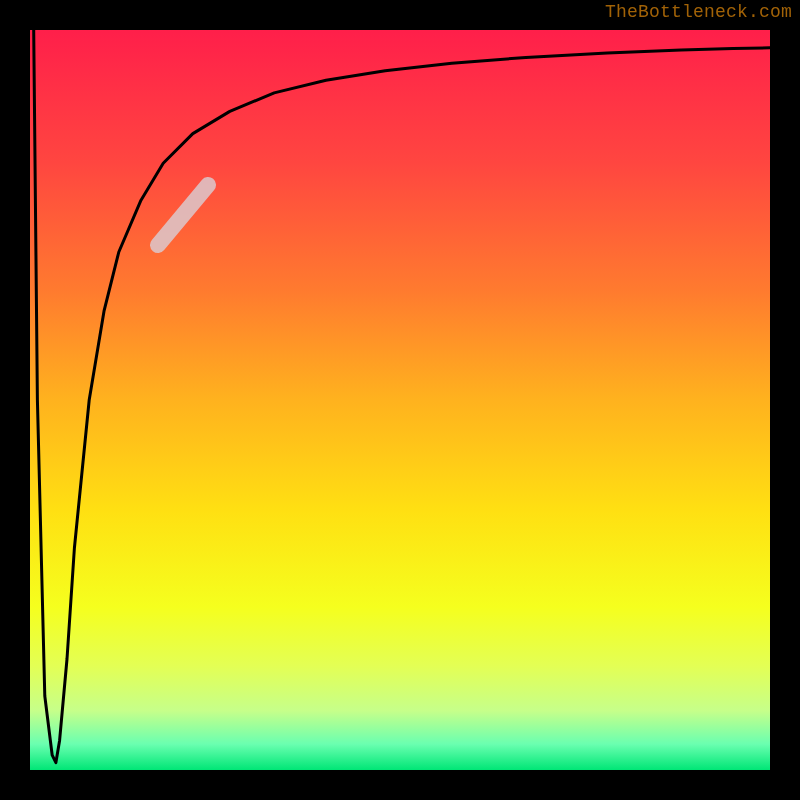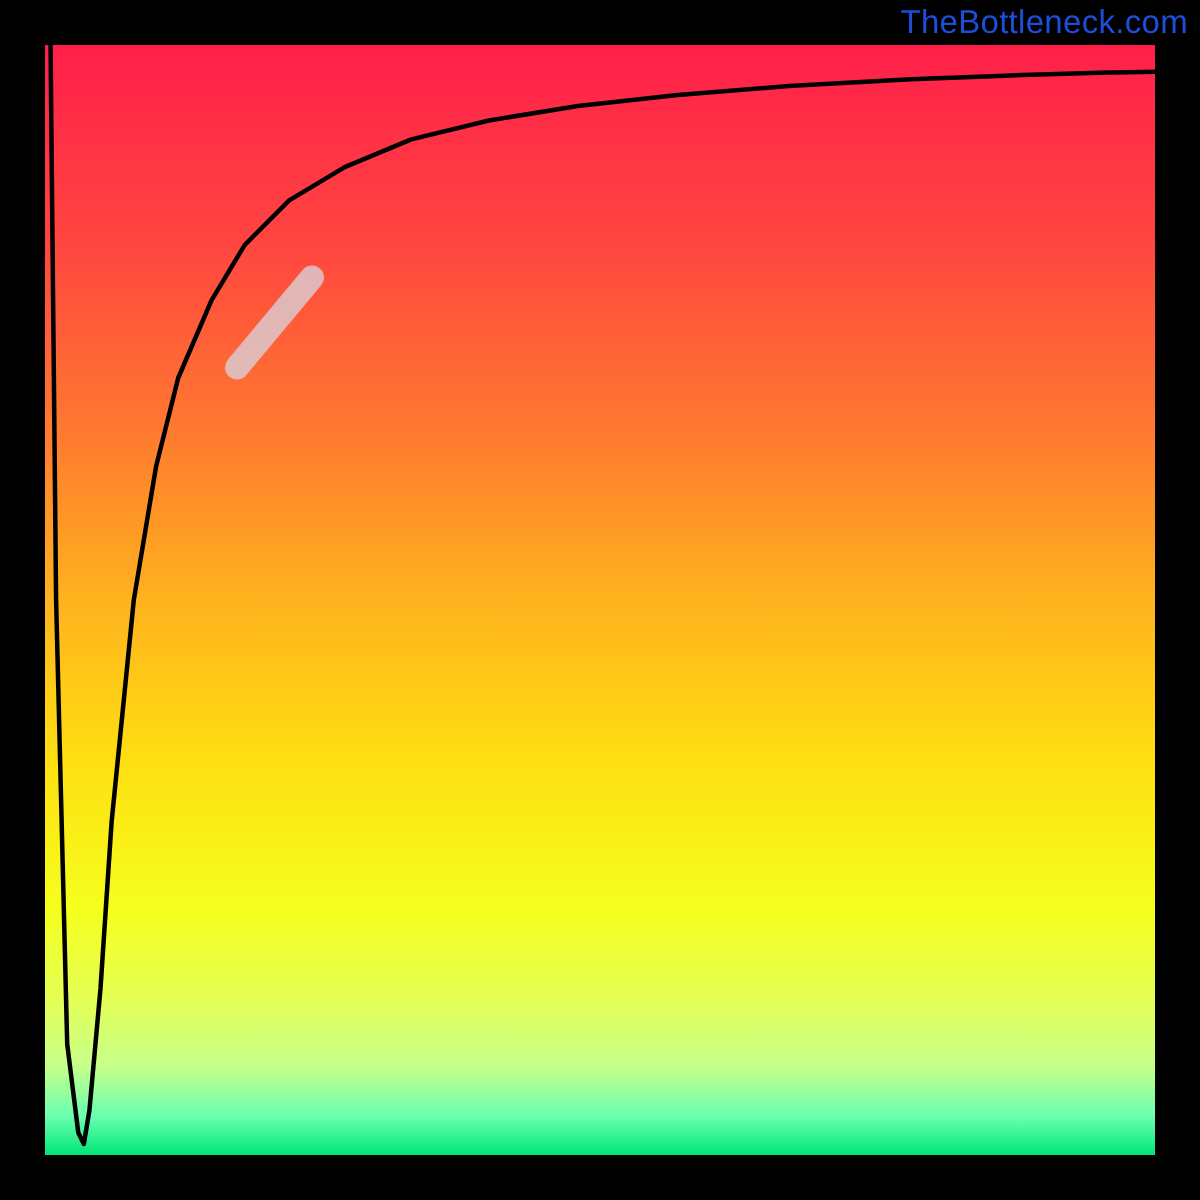--- a/index.html
+++ b/index.html
@@ -34,23 +34,23 @@
   }
   svg {
     display: block;
     width: 740px;
     height: 740px;
   }
   .watermark {
     position: absolute;
     top: 2px;
     right: 8px;
-    font-family: Liberation Sans, sans-serif;
-    font-size: 22px;
-    color: #1d4ed8;
+    font-family: Liberation Mono, monospace;
+    font-size: 18px;
+    color: #a16207;
     font-weight: 500;
     letter-spacing: 0.2px;
     white-space: nowrap;
   }
 </style>
 </head>
 <body>
 
 <div class="viewport">
   <div class="plot">

